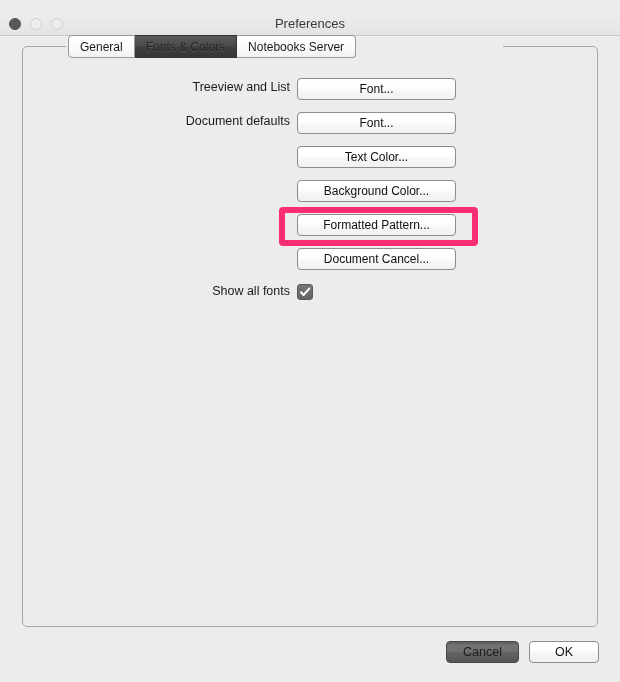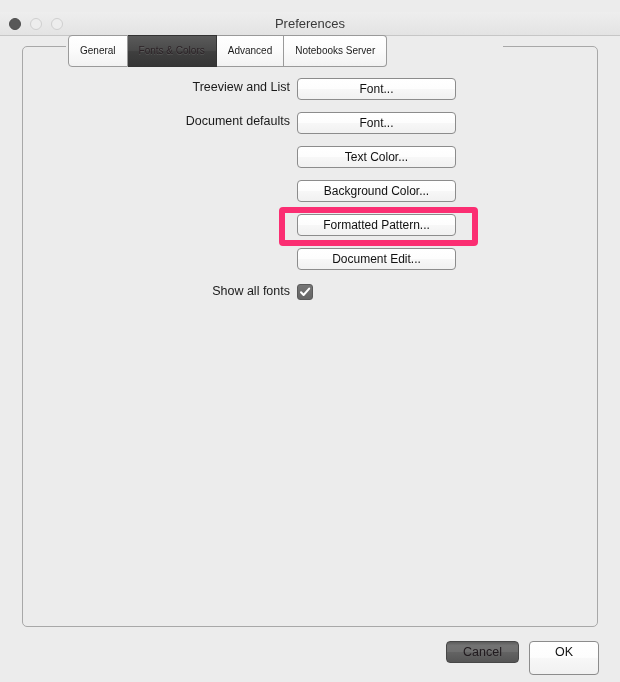--- a/index.html
+++ b/index.html
@@ -56,24 +56,24 @@
 
   
   .tabbar {
     position: absolute;
     left: 68px; top: 35px;
     height: 23px;
     display: flex;
     z-index: 5;
   }
   .tab {
-    height: 32px;
+    height: 23px;
     line-height: 22px;
     padding: 0 11px;
-    font-size: 10px;
+    font-size: 12px;
     color: #1a1a1a;
     background: linear-gradient(to bottom, #ffffff 0%, #fbfbfb 50%, #f2f2f2 100%);
     border: 1px solid #9a9a9a;
     border-left-width: 0;
     box-sizing: border-box;
     white-space: nowrap;
     display: flex;
     align-items: center;
   }
   .tab:first-child {
@@ -190,21 +190,21 @@
     color: #201a1e;
     background: linear-gradient(to bottom, #5d5d5d 0%, #737373 18%, #6f6f6f 50%, #636363 52%, #555555 100%);
     border: 1px solid #474747;
     border-radius: 4px;
     box-sizing: border-box;
   }
   .btn-ok {
     position: absolute;
     left: 529px; top: 641px;
     width: 70px;
-    height: 34px;
+    height: 22px;
     line-height: 20px;
     text-align: center;
     font-size: 12.5px;
     color: #111111;
     background: linear-gradient(to bottom, #ffffff 0%, #fdfdfd 48%, #f7f7f7 52%, #f1f1f1 100%);
     border: 1px solid #8c8c8c;
     border-radius: 4px;
     box-sizing: border-box;
   }
 </style>
@@ -219,21 +219,20 @@
     <div class="traffic zoom"></div>
     <div class="window-title">Preferences</div>
   </div>
 
   <div class="panel"></div>
   <div class="panel-notch"></div>
 
   <div class="tabbar">
     <div class="tab">General</div>
     <div class="tab selected">Fonts &amp; Colors</div>
-    <div class="tab">Advanced</div>
     <div class="tab">Notebooks Server</div>
   </div>
 
   <div class="rows">
 
     <div class="row">
       <div class="row-label">Treeview and List</div>
       <div class="pushbutton">Font...</div>
     </div>
 
@@ -251,21 +250,21 @@
       <div class="row-label"></div>
       <div class="pushbutton">Background Color...</div>
     </div>
 
     <div class="row">
       <div class="row-label"></div>
       <div class="pushbutton">Formatted Pattern...</div>
     </div>
 
     <div class="row">
-      <div class="pushbutton">Document Edit...</div>
+      <div class="pushbutton">Document Cancel...</div>
     </div>
 
     <div class="row">
       <div class="row-label">Show all fonts</div>
       <div class="checkbox">
         <svg width="14" height="14" viewBox="0 0 14 14">
           <path d="M3 7.2 L5.6 10 L11.2 3.6" fill="none" stroke="#ffffff" stroke-width="2" stroke-linecap="round" stroke-linejoin="round"></path>
         </svg>
       </div>
     </div>

